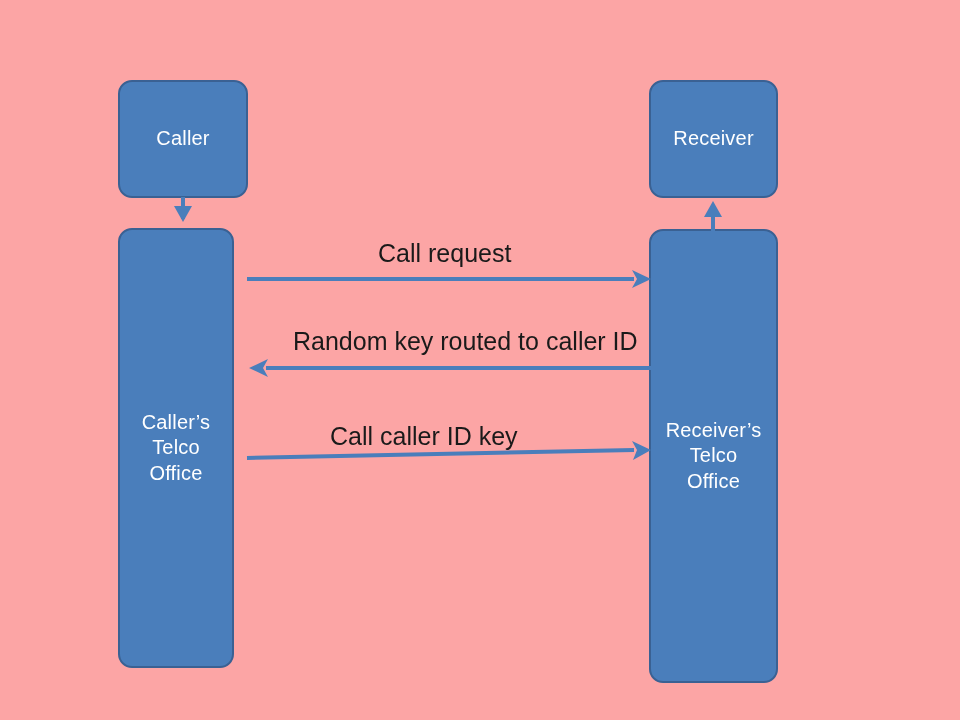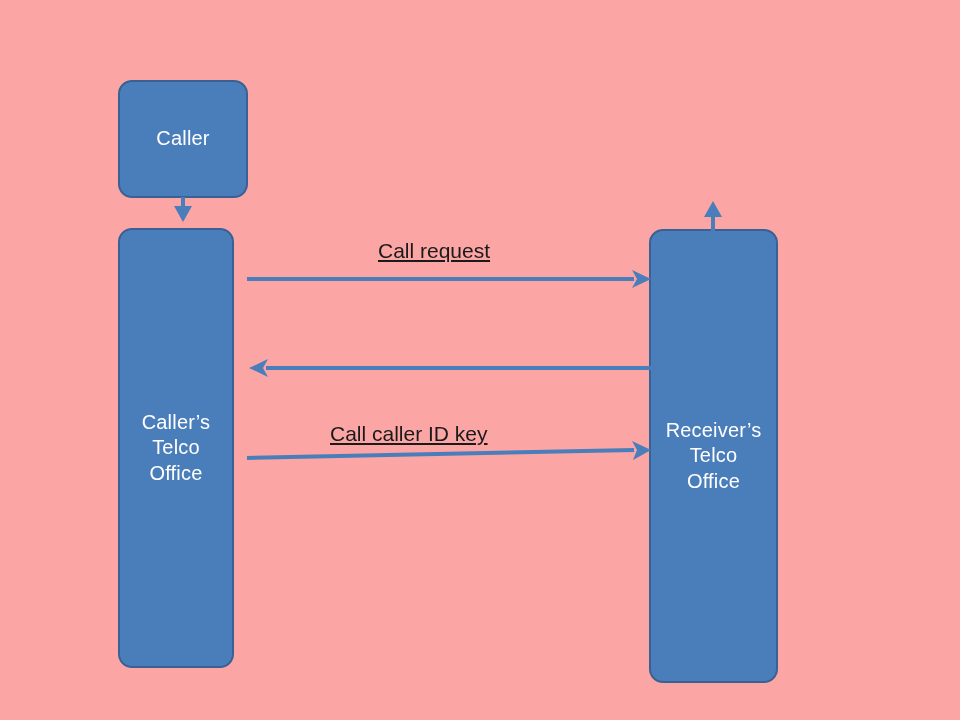--- a/index.html
+++ b/index.html
@@ -61,23 +61,22 @@
   }
   #vconn-receiver-line { left: 711px; top: 210px; height: 22px; }
   #vconn-receiver-head {
     left: 704px; top: 201px;
     border-bottom: 16px solid #4A7EBB;
   }
 
   .msg-label {
     position: absolute;
     color: #1a1a1a;
-    font-size: 21px;
+    font-size: 25px;
     white-space: nowrap;
-    text-decoration: underline;
   }
   .msg-arrow {
     position: absolute;
     overflow: visible;
   }
   #label-call-request   { left: 378px; top: 239px; }
   #label-random-key     { left: 293px; top: 327px; }
   #label-valid-key      { left: 330px; top: 422px; }
 
   #arrow-call-request { left: 246px; top: 268px; }
@@ -86,20 +85,23 @@
 </style>
 </head>
 <body>
 
 <div id="canvas">
 
   <div class="node" id="node-caller">
     <span class="node-label">Caller</span>
   </div>
 
+  <div class="node" id="node-receiver">
+    <span class="node-label">Receiver</span>
+  </div>
 
   <div class="node" id="node-caller-telco">
     <span class="node-label">Caller’s
 Telco
 Office</span>
   </div>
 
   <div class="node" id="node-receiver-telco">
     <span class="node-label">Receiver’s
 Telco
@@ -111,20 +113,21 @@
 
   <div class="vconn" id="vconn-receiver-line"></div>
   <div class="vconn-head" id="vconn-receiver-head"></div>
 
   <div class="msg-label" id="label-call-request">Call request</div>
   <svg class="msg-arrow" id="arrow-call-request" width="408" height="24" viewBox="0 0 408 24" aria-hidden="true">
     <line x1="1" y1="11" x2="388" y2="11" stroke="#4A7EBB" stroke-width="4"></line>
     <path d="M 386 2 L 405 11 L 386 20 L 391 11 Z" fill="#4A7EBB"></path>
   </svg>
 
+  <div class="msg-label" id="label-random-key">Random key routed to caller ID</div>
   <svg class="msg-arrow" id="arrow-random-key" width="408" height="24" viewBox="0 0 408 24" aria-hidden="true">
     <line x1="20" y1="11" x2="406" y2="11" stroke="#4A7EBB" stroke-width="4"></line>
     <path d="M 22 2 L 3 11 L 22 20 L 17 11 Z" fill="#4A7EBB"></path>
   </svg>
 
   <div class="msg-label" id="label-valid-key">Call caller ID key</div>
   <svg class="msg-arrow" id="arrow-valid-key" width="408" height="28" viewBox="0 0 408 28" aria-hidden="true">
     <line x1="1" y1="18" x2="388" y2="10" stroke="#4A7EBB" stroke-width="4"></line>
     <path d="M 386 1 L 405 10 L 387 20 L 391 10 Z" fill="#4A7EBB"></path>
   </svg>

